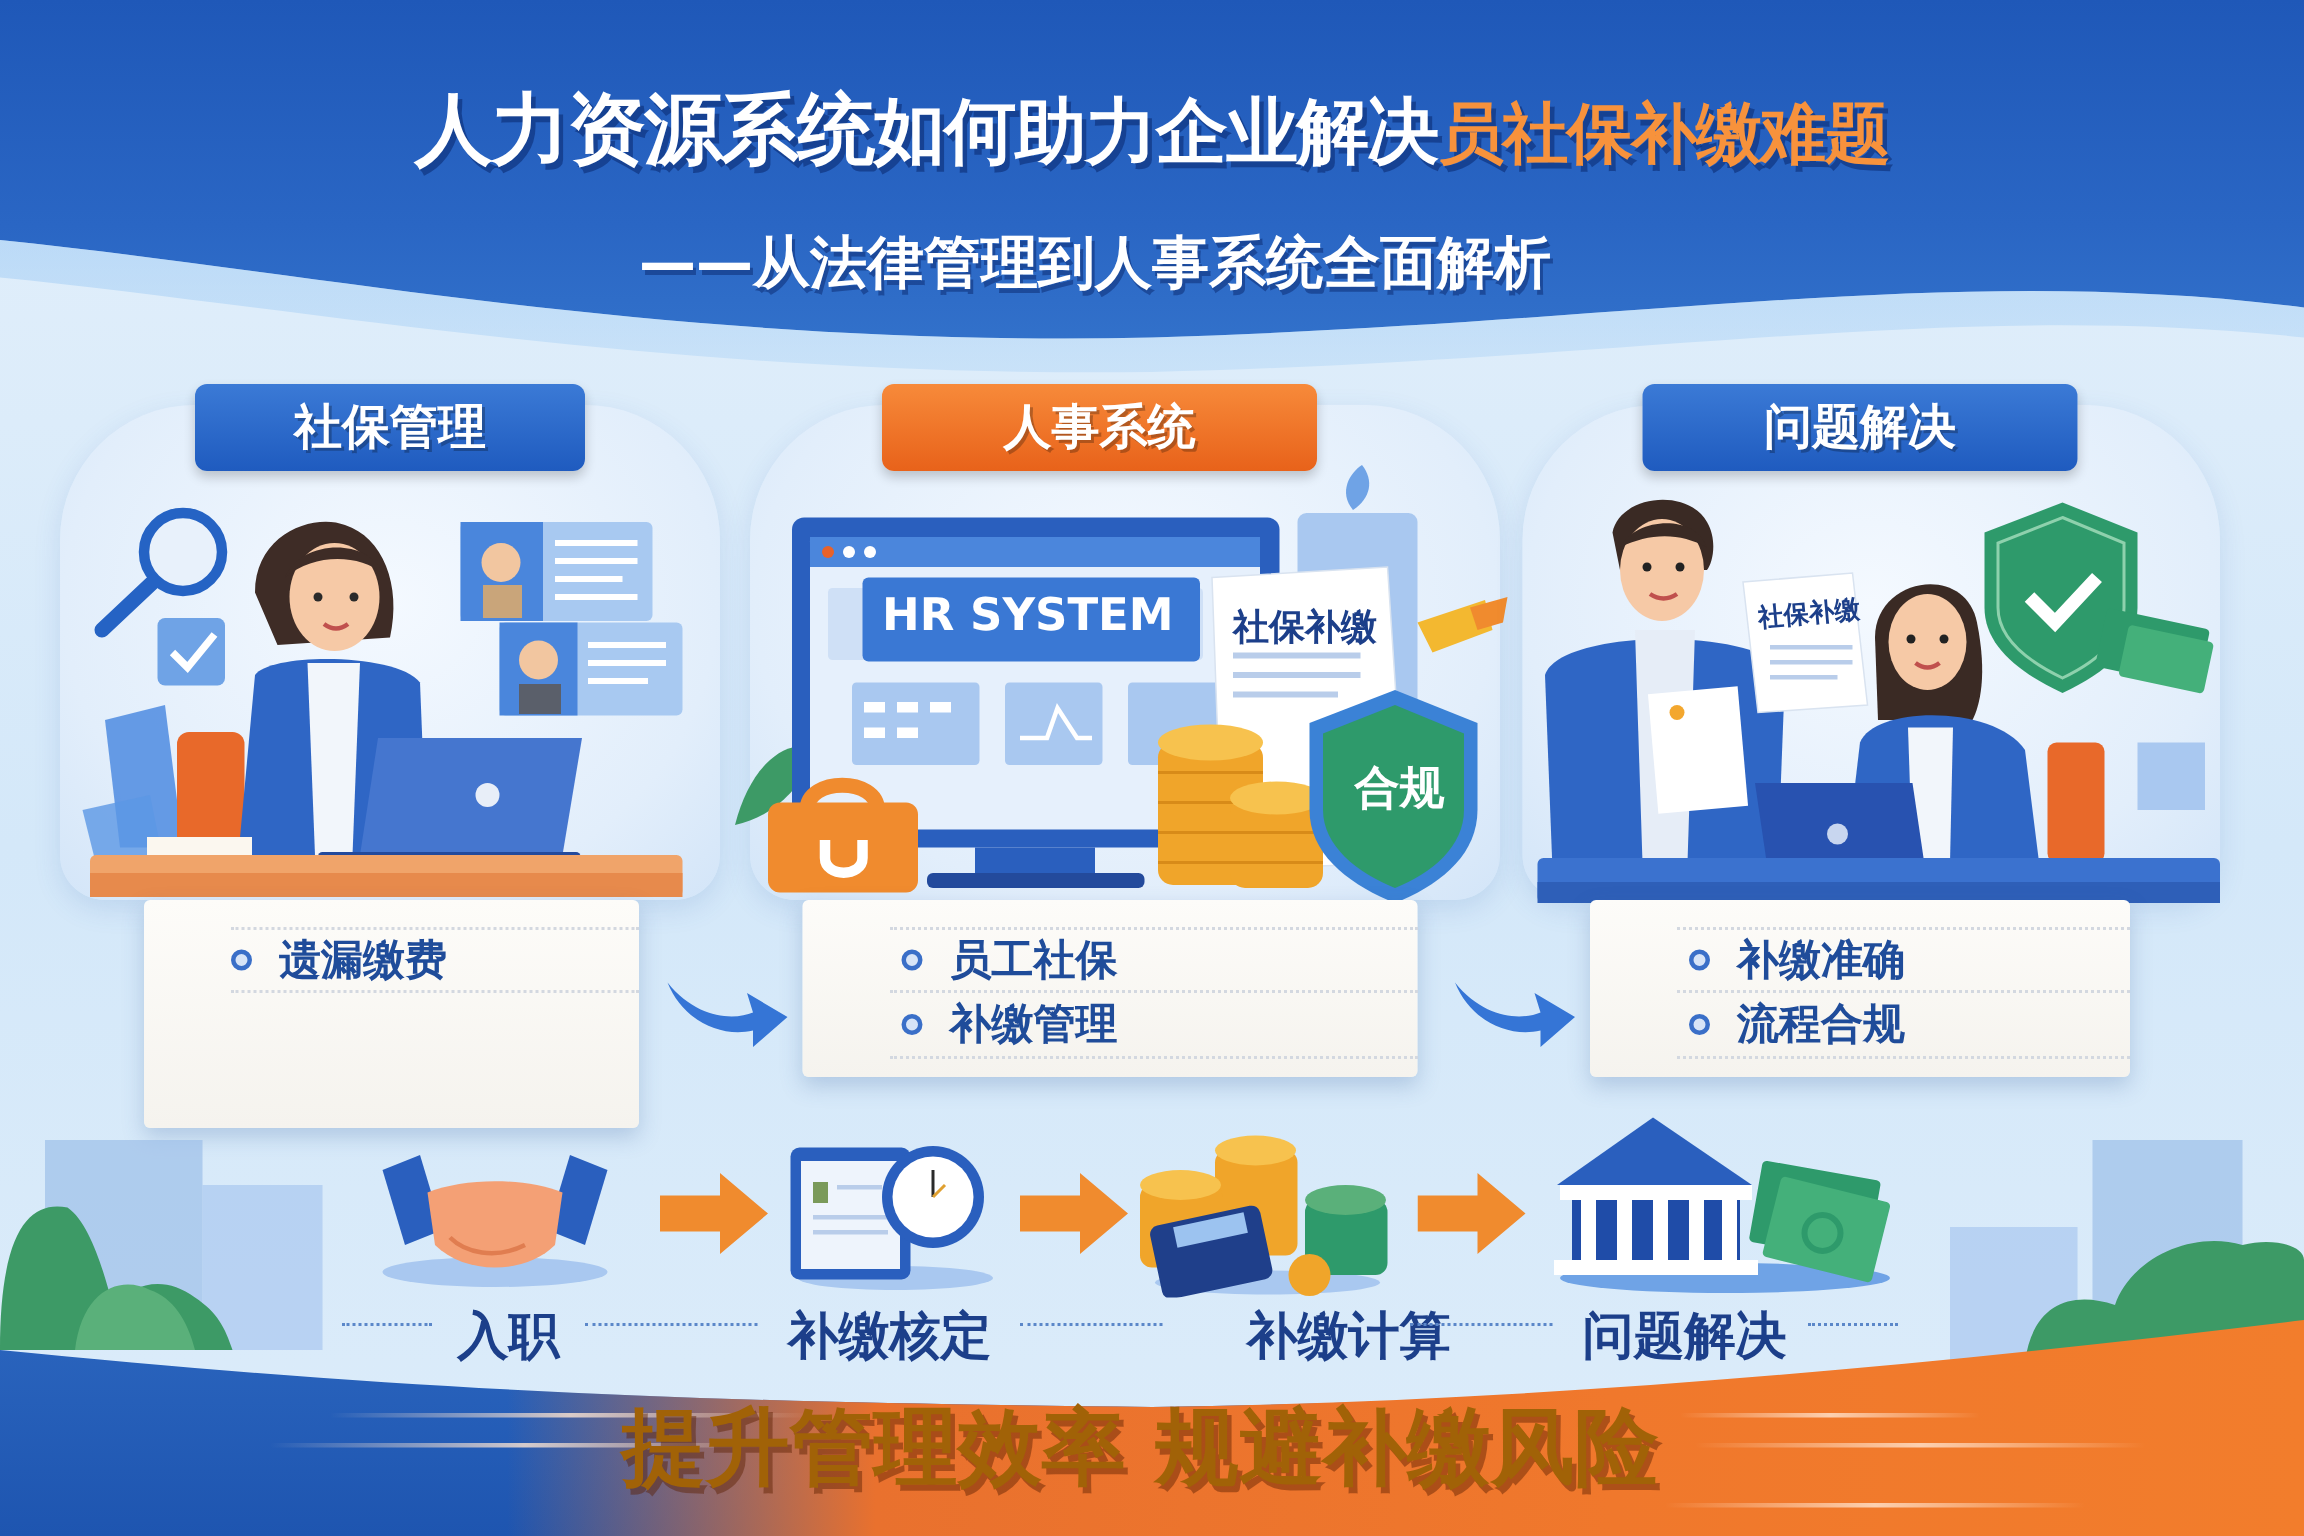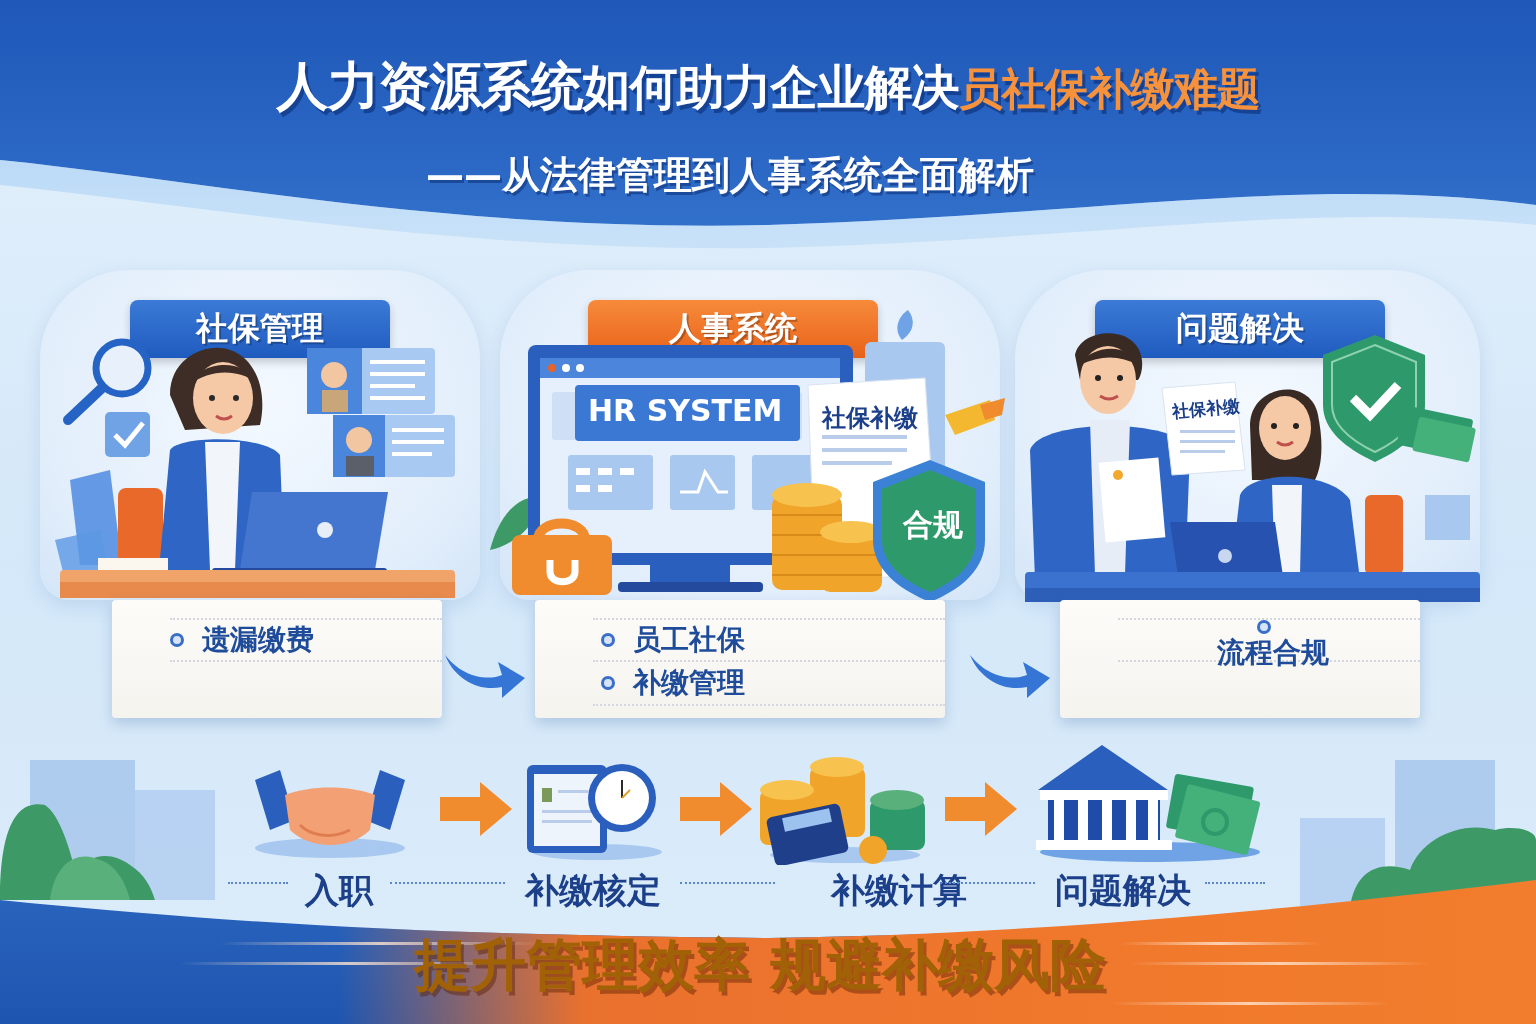--- a/index.html
+++ b/index.html
@@ -41,21 +41,20 @@
     border-radius: 90px 90px 30px 30px;
     background: radial-gradient(ellipse at 50% 40%, #f4f9ff 0%, #e2eefb 70%, #d3e5f8 100%);
     box-shadow: 0 6px 18px rgba(60,110,180,0.15);
   }
   .panel-tag {
     height: 58px; border-radius: 8px;
     display: flex; align-items: center; justify-content: center;
     font-size: 32px; font-weight: bold; color: #ffffff;
     text-shadow: 2px 2px 0 rgba(0,0,0,0.25);
     box-shadow: 0 4px 8px rgba(0,0,0,0.2);
-    margin-top: 44px;
   }
   .tag-blue { background: linear-gradient(180deg, #3b7ad6, #1f5bbf); }
   .tag-orange { background: linear-gradient(180deg, #f78a3a, #e8621a); }
 
   .note-card {
     background: linear-gradient(180deg, #fdfcf9, #f5f3ee);
     border-radius: 4px;
     box-shadow: 0 6px 14px rgba(60,100,160,0.25);
     padding: 18px 0 0 58px;
   }
@@ -159,21 +158,21 @@
     <path d="M212,172 L348,172 L335,250 L200,250 Z" fill="#4576cf"></path>
     <circle cx="285" cy="210" r="8" fill="#e8eef8"></circle>
     <rect x="172" y="248" width="175" height="7" rx="3" fill="#234a9c"></rect>
   </g>
 
   <rect x="20" y="250" width="395" height="28" rx="4" fill="#f0a46a"></rect>
   <rect x="20" y="262" width="395" height="16" fill="#e78a4c"></rect>
   <rect x="58" y="238" width="70" height="12" fill="#fbf7ef"></rect>
 </svg>
 
-<div class="abs note-card" style="left:112px;top:600px;width:330px;height:118px;">
+<div class="abs note-card" style="left:96px;top:600px;width:330px;height:152px;">
   <div class="note-item">
       <span class="note-dot"></span>
       <span>遗漏缴费</span>
     </div>
 </div>
 
 <svg class="abs" style="left:440px;top:640px;" width="90" height="60">
   <path d="M5,15 C25,40 50,40 62,35 L58,22 L85,38 L62,58 L62,47 C40,52 15,40 5,15 Z" fill="#3575d6"></path>
 </svg>
 
@@ -316,21 +315,25 @@
     <path d="M150,202 L255,202 L265,270 L160,270 Z" fill="#2852b0"></path>
     <circle cx="205" cy="236" r="7" fill="#c8d6ef"></circle>
   </g>
 
   <rect x="5" y="252" width="455" height="30" rx="4" fill="#3b72cf"></rect>
   <rect x="5" y="268" width="455" height="14" fill="#2e5fb8"></rect>
 </svg>
 <div class="abs" style="left:1172px;top:397px;width:80px;font-size:17px;color:#1c3f8a;font-weight:bold;white-space:nowrap;transform:rotate(-5deg);">社保补缴</div>
 
 <div class="abs note-card" style="left:1060px;top:600px;width:360px;height:118px;">
-  <div class="note-item" style="padding-left:8px;flex-direction:column;">
+  <div class="note-item" style="padding-left:8px;">
+      <span class="note-dot"></span>
+      <span>补缴准确</span>
+    </div>
+  <div class="note-item" style="padding-left:8px;">
       <span class="note-dot"></span>
       <span>流程合规</span>
     </div>
 </div>
 
 <svg class="abs" style="left:0;top:760px;" width="240" height="150">
   <rect x="30" y="0" width="105" height="140" fill="#9dbfe8" opacity="0.7"></rect>
   <rect x="135" y="30" width="80" height="110" fill="#a9c8f0" opacity="0.7"></rect>
   <path d="M0,140 C0,60 20,40 45,45 C60,55 70,90 75,110 C90,95 110,90 130,105 C145,115 150,125 155,140 Z" fill="#3d9a66"></path>
   <path d="M50,140 C55,100 80,90 100,100 C115,105 125,120 130,140 Z" fill="#5ab07a"></path>

